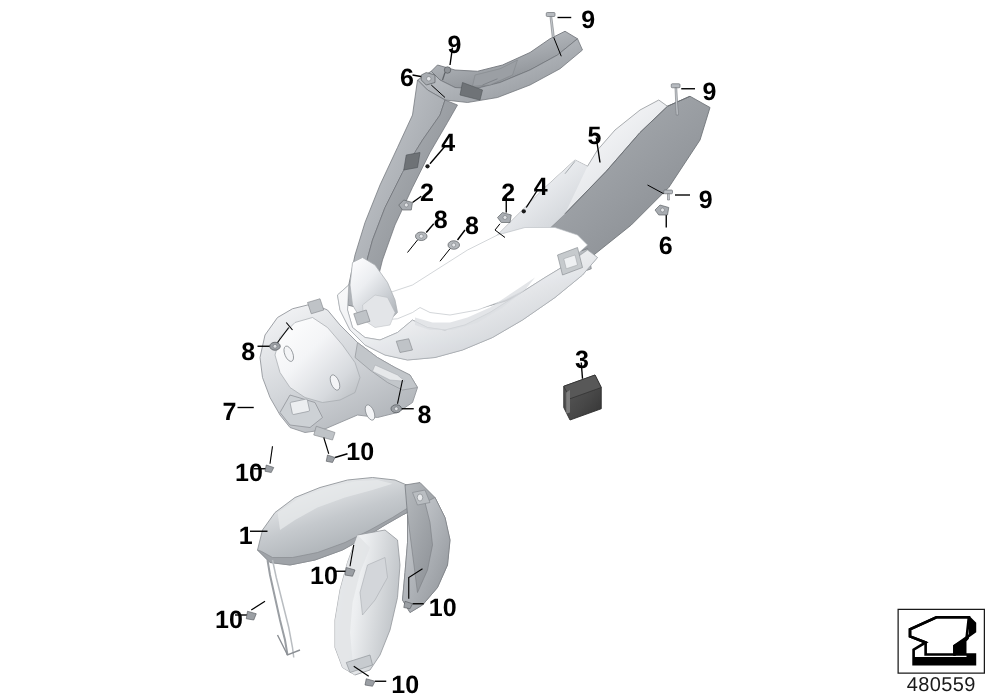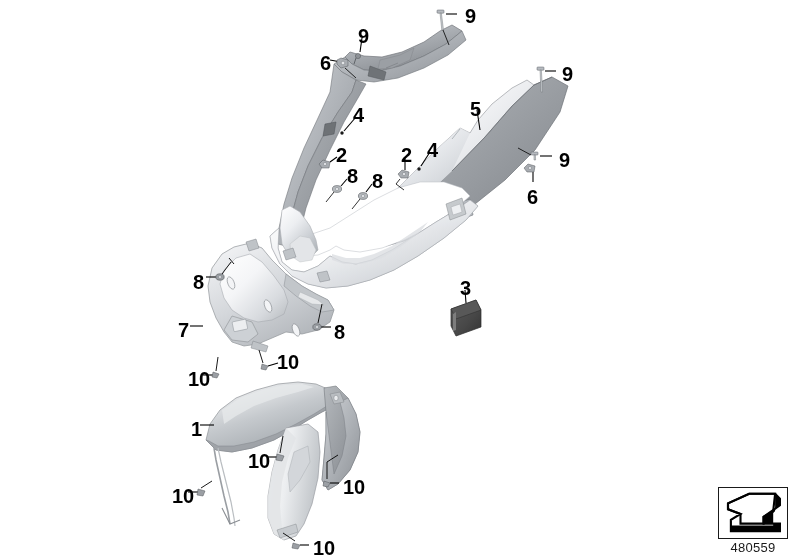--- a/index.html
+++ b/index.html
@@ -36,21 +36,21 @@
     border:1px solid #1a1a1a;
     background:#ffffff;
     box-sizing:border-box;
   }
   #drawing-number{
     position:absolute;
     left:718px;top:540px;
     width:70px;
     text-align:center;
     font-family:"Liberation Sans", sans-serif;
-    font-size:13px;
+    font-size:16px;
     color:#1a1a1a;
     letter-spacing:0.3px;
   }
 </style>
 </head>
 <body>
 
 <div id="stage">
 
   <svg id="diagram" viewBox="0 0 800 560" xmlns="http://www.w3.org/2000/svg">

